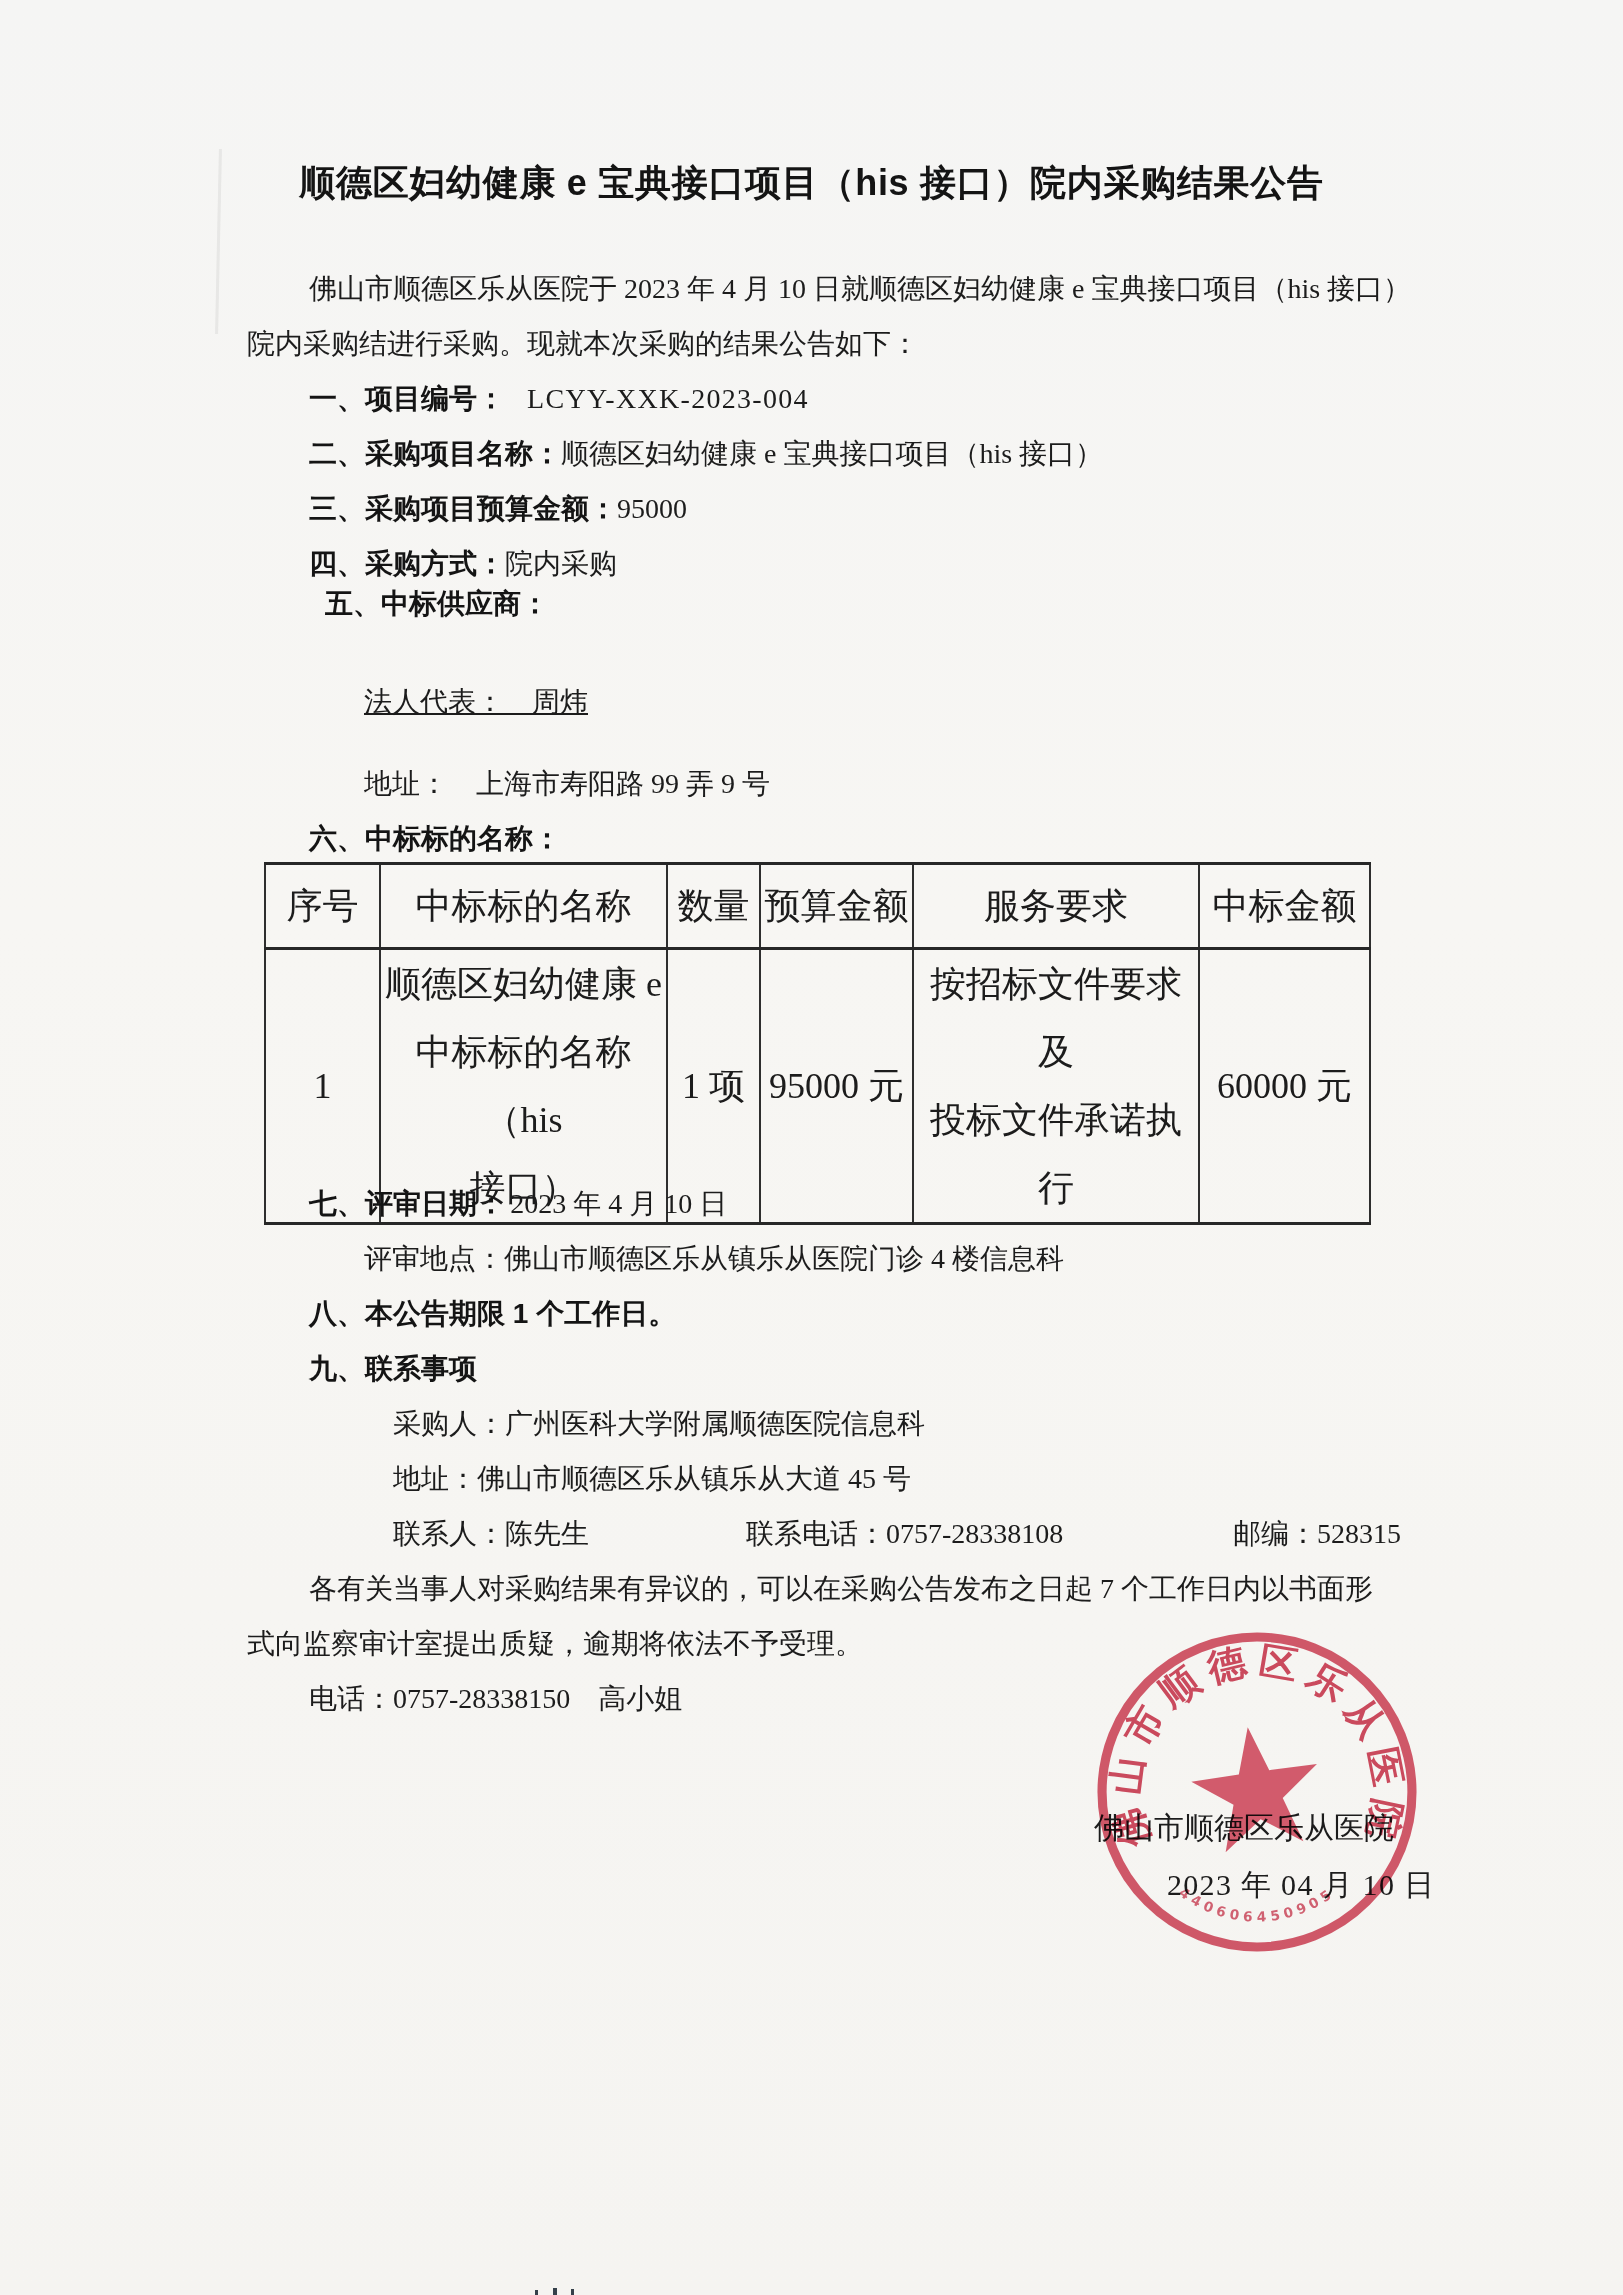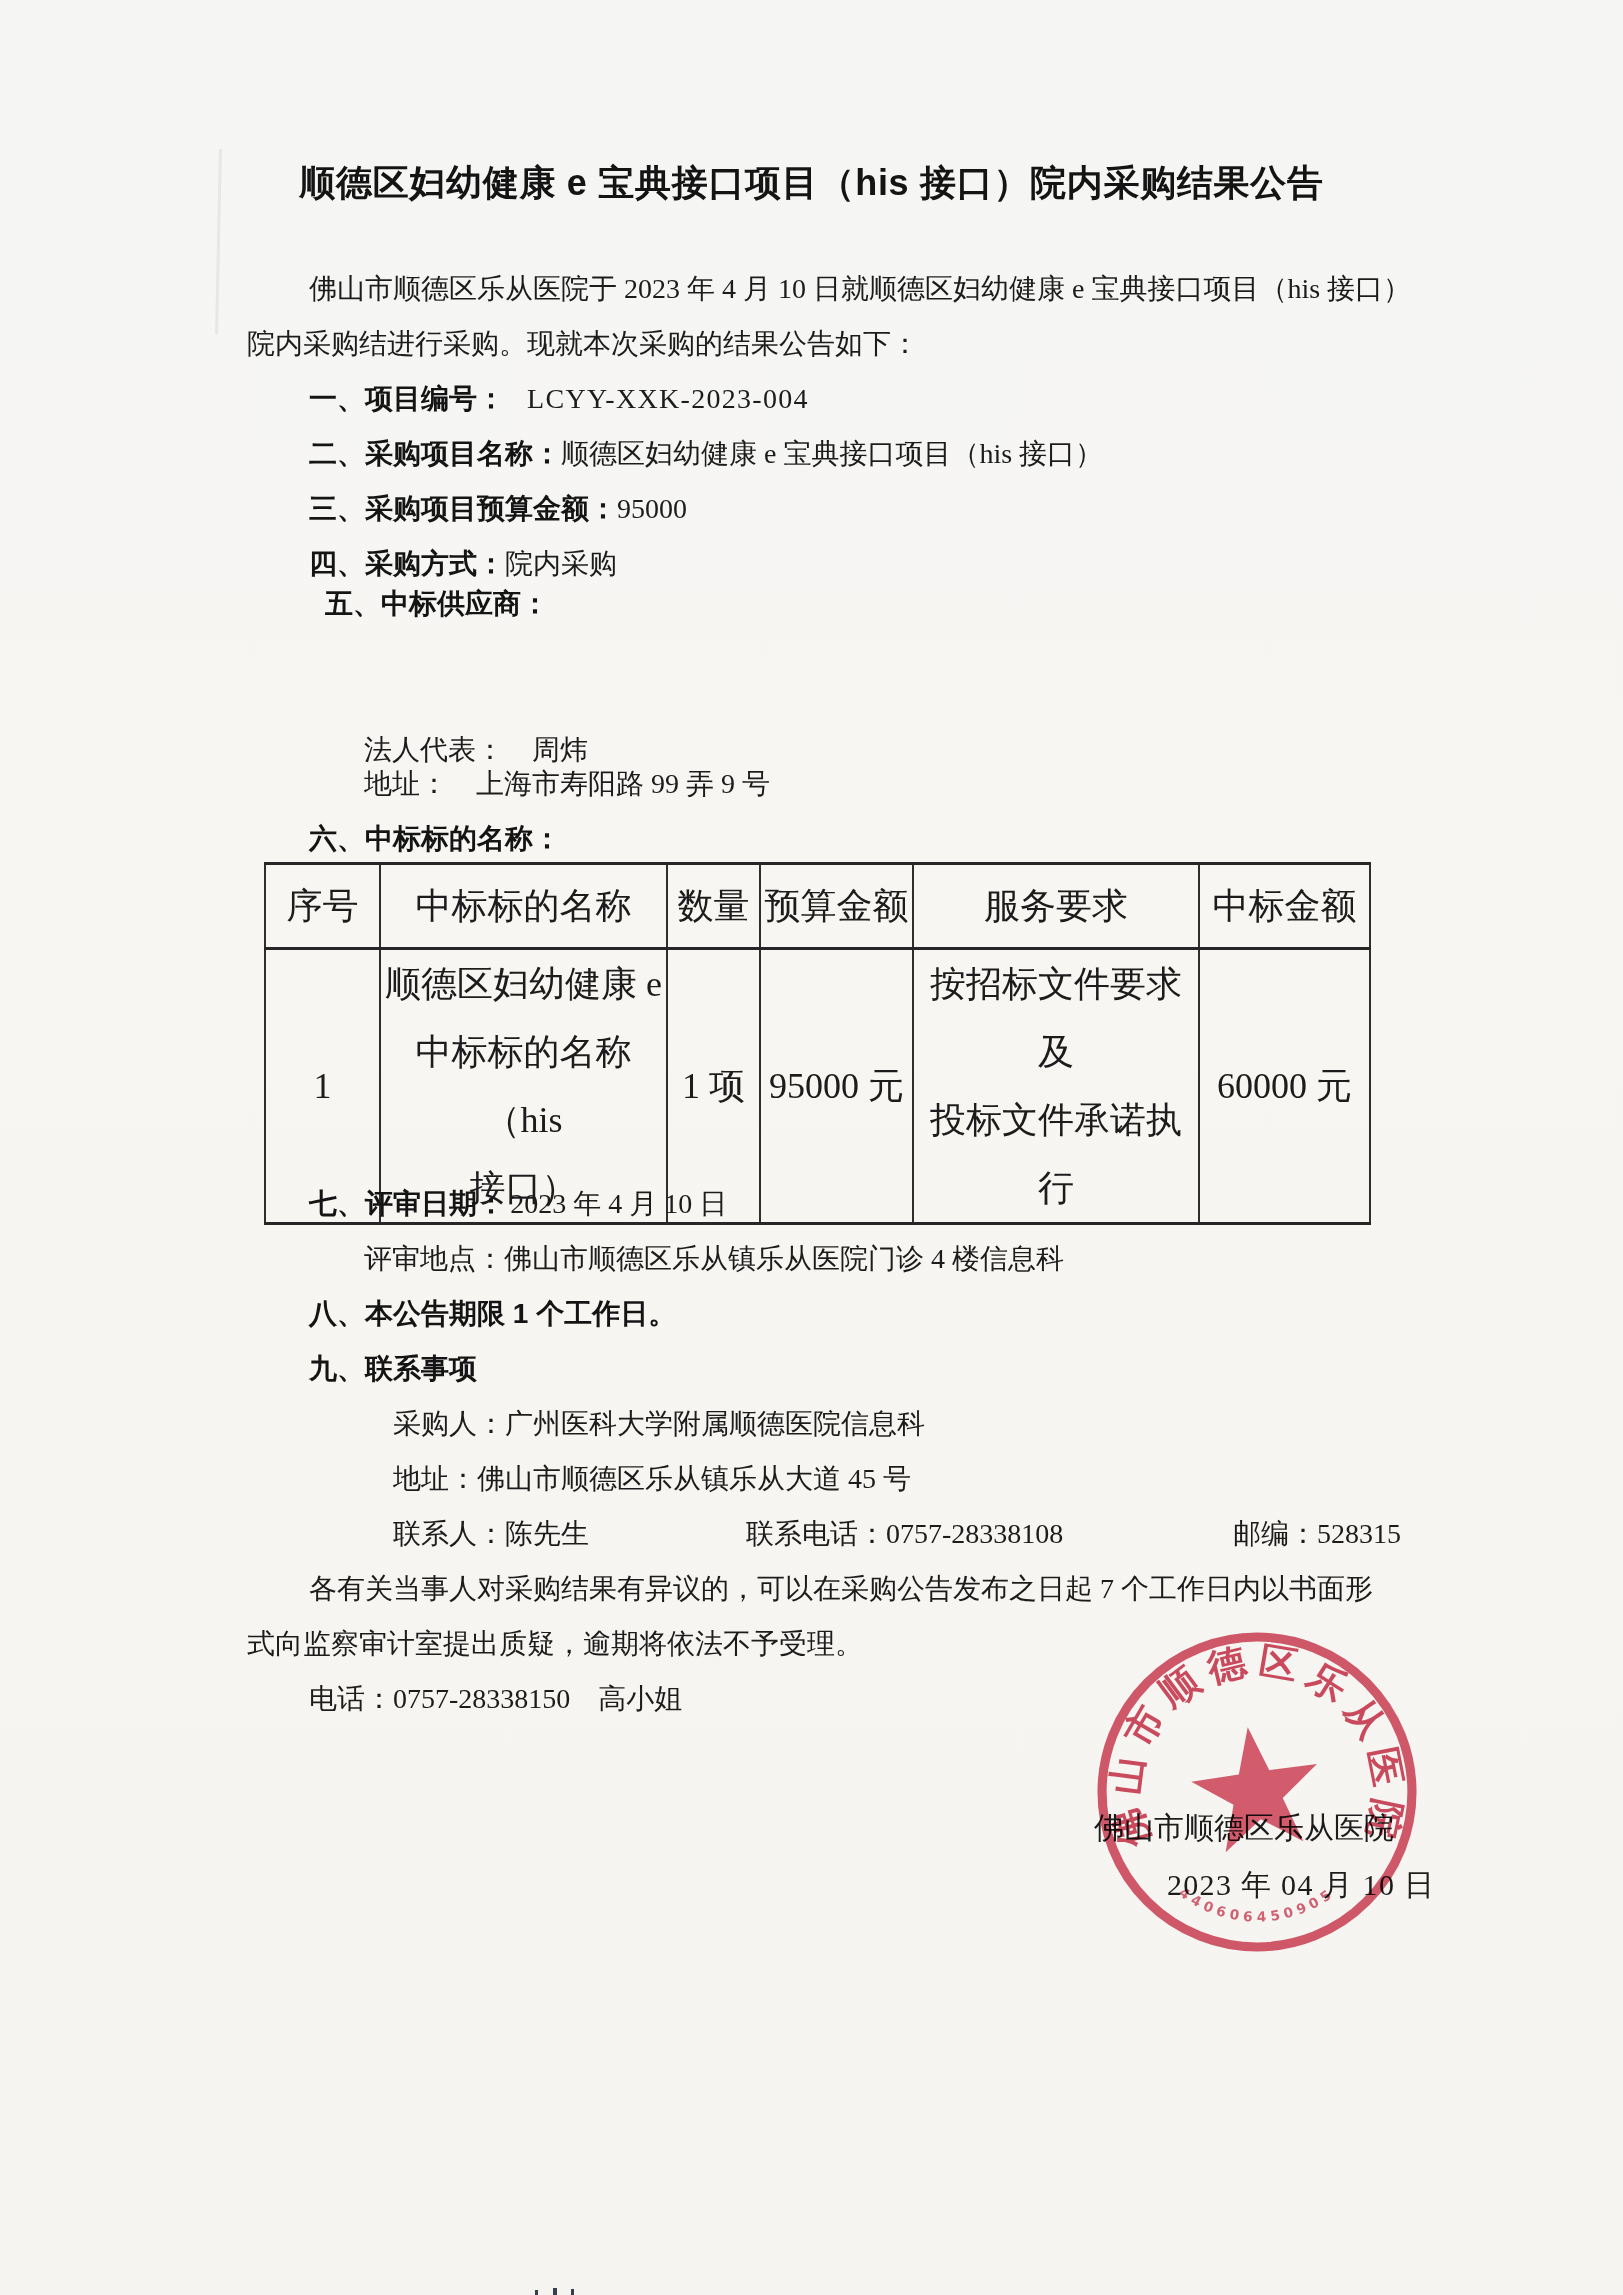--- a/index.html
+++ b/index.html
@@ -82,21 +82,21 @@
   <div class="abs bodyline" style="top:491px; left:309px;">
     <span class="lab">三、采购项目预算金额：</span><span class="val">95000</span>
   </div>
   <div class="abs bodyline" style="top:546px; left:309px;">
     <span class="lab">四、采购方式：</span><span class="val">院内采购</span>
   </div>
   <div class="abs bodyline" style="top:586px; left:309px;margin-left:16px;">
     <span class="lab">五、中标供应商：</span>
   </div>
 
-  <div class="abs bodyline" style="top:732px; left:364px;">法人代表：　周炜</div>
+  <div class="abs bodyline" style="top:684px; left:364px;text-decoration:underline;">法人代表：　周炜</div>
   <div class="abs bodyline" style="top:766px; left:364px;">地址：　上海市寿阳路 99 弄 9 号</div>
 
   <div class="abs bodyline lab" style="top:821px; left:309px;">六、中标标的名称：</div>
 
   <table class="award-table">
     <colgroup>
       <col style="width:115px">
         <col style="width:287px">
         <col style="width:93px">
       <col style="width:153px">

